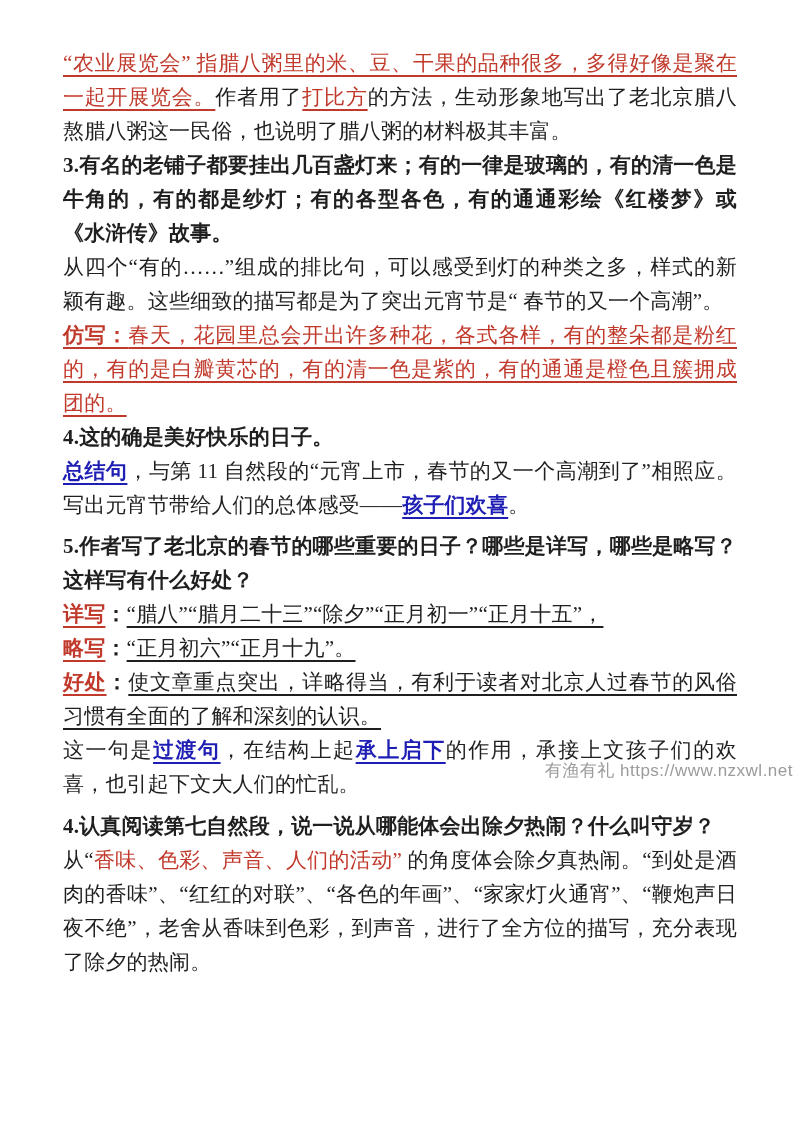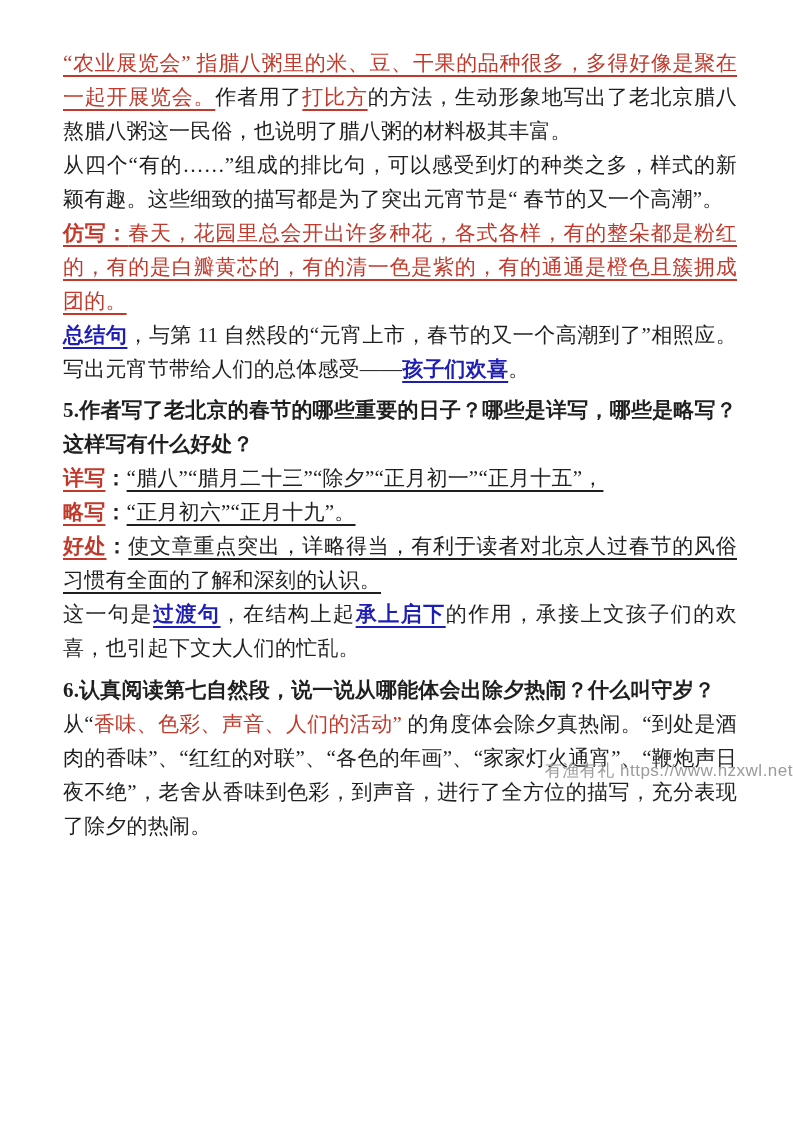--- a/index.html
+++ b/index.html
@@ -57,25 +57,27 @@
     font-family: "Liberation Sans", "DejaVu Sans", sans-serif;
     letter-spacing: 0.5px;
   }
 </style>
 </head>
 <body>
 
 <div class="page" data-name="document-page">
   <div class="doc-body" data-name="document-body">
       <p class="para body" data-name="para-labazhou-analysis"><span class="red-u" data-name="text-segment">“农业展览会” 指腊八粥里的米、豆、干果的品种很多，多得好像是聚在一起开展览会。</span><span class="black" data-name="text-segment">作者用了</span><span class="red-u" data-name="text-segment">打比方</span><span class="black" data-name="text-segment">的方法，生动形象地写出了老北京腊八熬腊八粥这一民俗，也说明了腊八粥的材料极其丰富。</span></p>
+      <p class="para heading" data-name="heading-q3"><span class="black-bold" data-name="text-segment">3.有名的老铺子都要挂出几百盏灯来；有的一律是玻璃的，有的清一色是牛角的，有的都是纱灯；有的各型各色，有的通通彩绘《红楼梦》或《水浒传》故事。</span></p>
       <p class="para body" data-name="para-paibiju"><span class="black" data-name="text-segment">从四个“有的……”组成的排比句，可以感受到灯的种类之多，样式的新颖有趣。这些细致的描写都是为了突出元宵节是“ 春节的又一个高潮”。</span></p>
       <p class="para body" data-name="para-fangxie"><span class="red-bold-u" data-name="text-segment">仿写：</span><span class="red-u" data-name="text-segment">春天，花园里总会开出许多种花，各式各样，有的整朵都是粉红的，有的是白瓣黄芯的，有的清一色是紫的，有的通通是橙色且簇拥成团的。</span></p>
+      <p class="para heading" data-name="heading-q4"><span class="black-bold" data-name="text-segment">4.这的确是美好快乐的日子。</span></p>
       <p class="para body" data-name="para-zongjieju"><span class="blue-bold-u" data-name="text-segment">总结句</span><span class="black" data-name="text-segment">，与第 11 自然段的“元宵上市，春节的又一个高潮到了”相照应。写出元宵节带给人们的总体感受——</span><span class="blue-bold-u" data-name="text-segment">孩子们欢喜</span><span class="black" data-name="text-segment">。</span></p>
       <p class="para heading" data-name="heading-q5a"><span class="black-bold" data-name="text-segment">5.作者写了老北京的春节的哪些重要的日子？哪些是详写，哪些是略写？这样写有什么好处？</span></p>
       <p class="para body" data-name="para-xiangxie"><span class="red-bold-u" data-name="text-segment">详写</span><span class="black-bold" data-name="text-segment">：</span><span class="black-u" data-name="text-segment">“腊八”“腊月二十三”“除夕”“正月初一”“正月十五”，</span></p>
       <p class="para body" data-name="para-lvexie"><span class="red-bold-u" data-name="text-segment">略写</span><span class="black-bold" data-name="text-segment">：</span><span class="black-u" data-name="text-segment">“正月初六”“正月十九”。</span></p>
       <p class="para body" data-name="para-haochu"><span class="red-bold-u" data-name="text-segment">好处</span><span class="black-bold" data-name="text-segment">：</span><span class="black-u" data-name="text-segment">使文章重点突出，详略得当，有利于读者对北京人过春节的风俗习惯有全面的了解和深刻的认识。</span></p>
       <p class="para body" data-name="para-guoduju"><span class="black" data-name="text-segment">这一句是</span><span class="blue-bold-u" data-name="text-segment">过渡句</span><span class="black" data-name="text-segment">，在结构上起</span><span class="blue-bold-u" data-name="text-segment">承上启下</span><span class="black" data-name="text-segment">的作用，承接上文孩子们的欢喜，也引起下文大人们的忙乱。</span></p>
-      <p class="para heading" data-name="heading-q7"><span class="black-bold" data-name="text-segment">6.认真阅读第七自然段，说一说从哪能体会出除夕热闹？什么叫守岁？</span></p>
+      <p class="para heading" data-name="heading-q7"><span class="black-bold" data-name="text-segment">4.认真阅读第七自然段，说一说从哪能体会出除夕热闹？什么叫守岁？</span></p>
       <p class="para body" data-name="para-chuxi"><span class="black" data-name="text-segment">从“</span><span class="red" data-name="text-segment">香味、色彩、声音、人们的活动”</span><span class="black" data-name="text-segment"> 的角度体会除夕真热闹。“到处是酒肉的香味”、“红红的对联”、“各色的年画”、“家家灯火通宵”、“鞭炮声日夜不绝”，老舍从香味到色彩，到声音，进行了全方位的描写，充分表现了除夕的热闹。</span></p>
     </div>
   <div class="page-footer" data-name="page-footer-watermark">有渔有礼 https://www.nzxwl.net</div>
 </div>
 
 </body></html>

